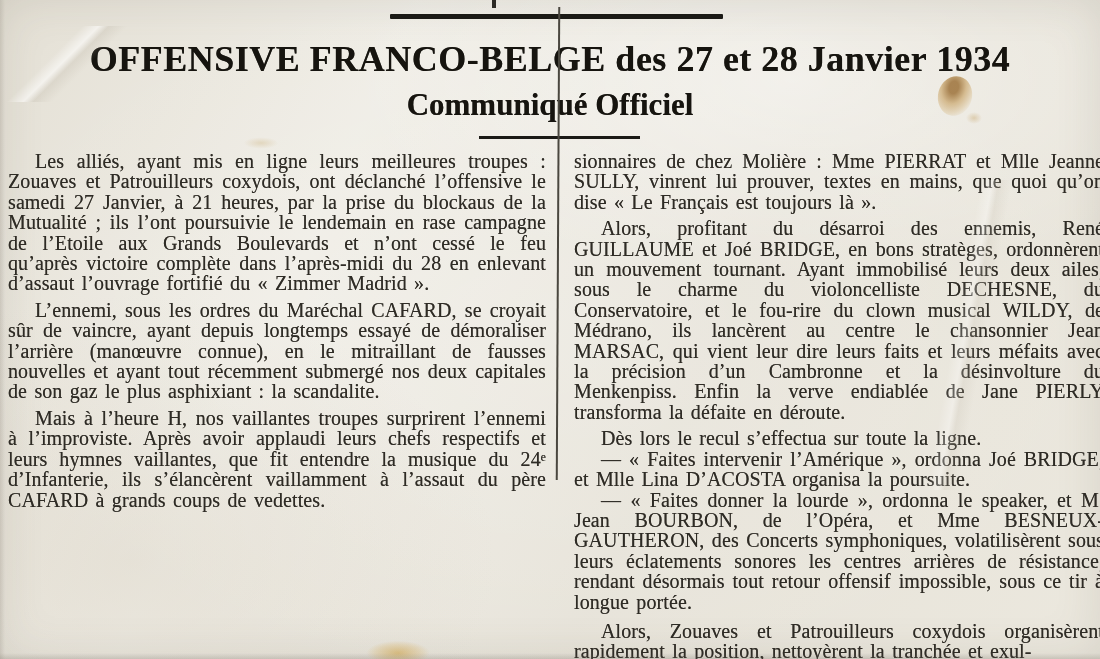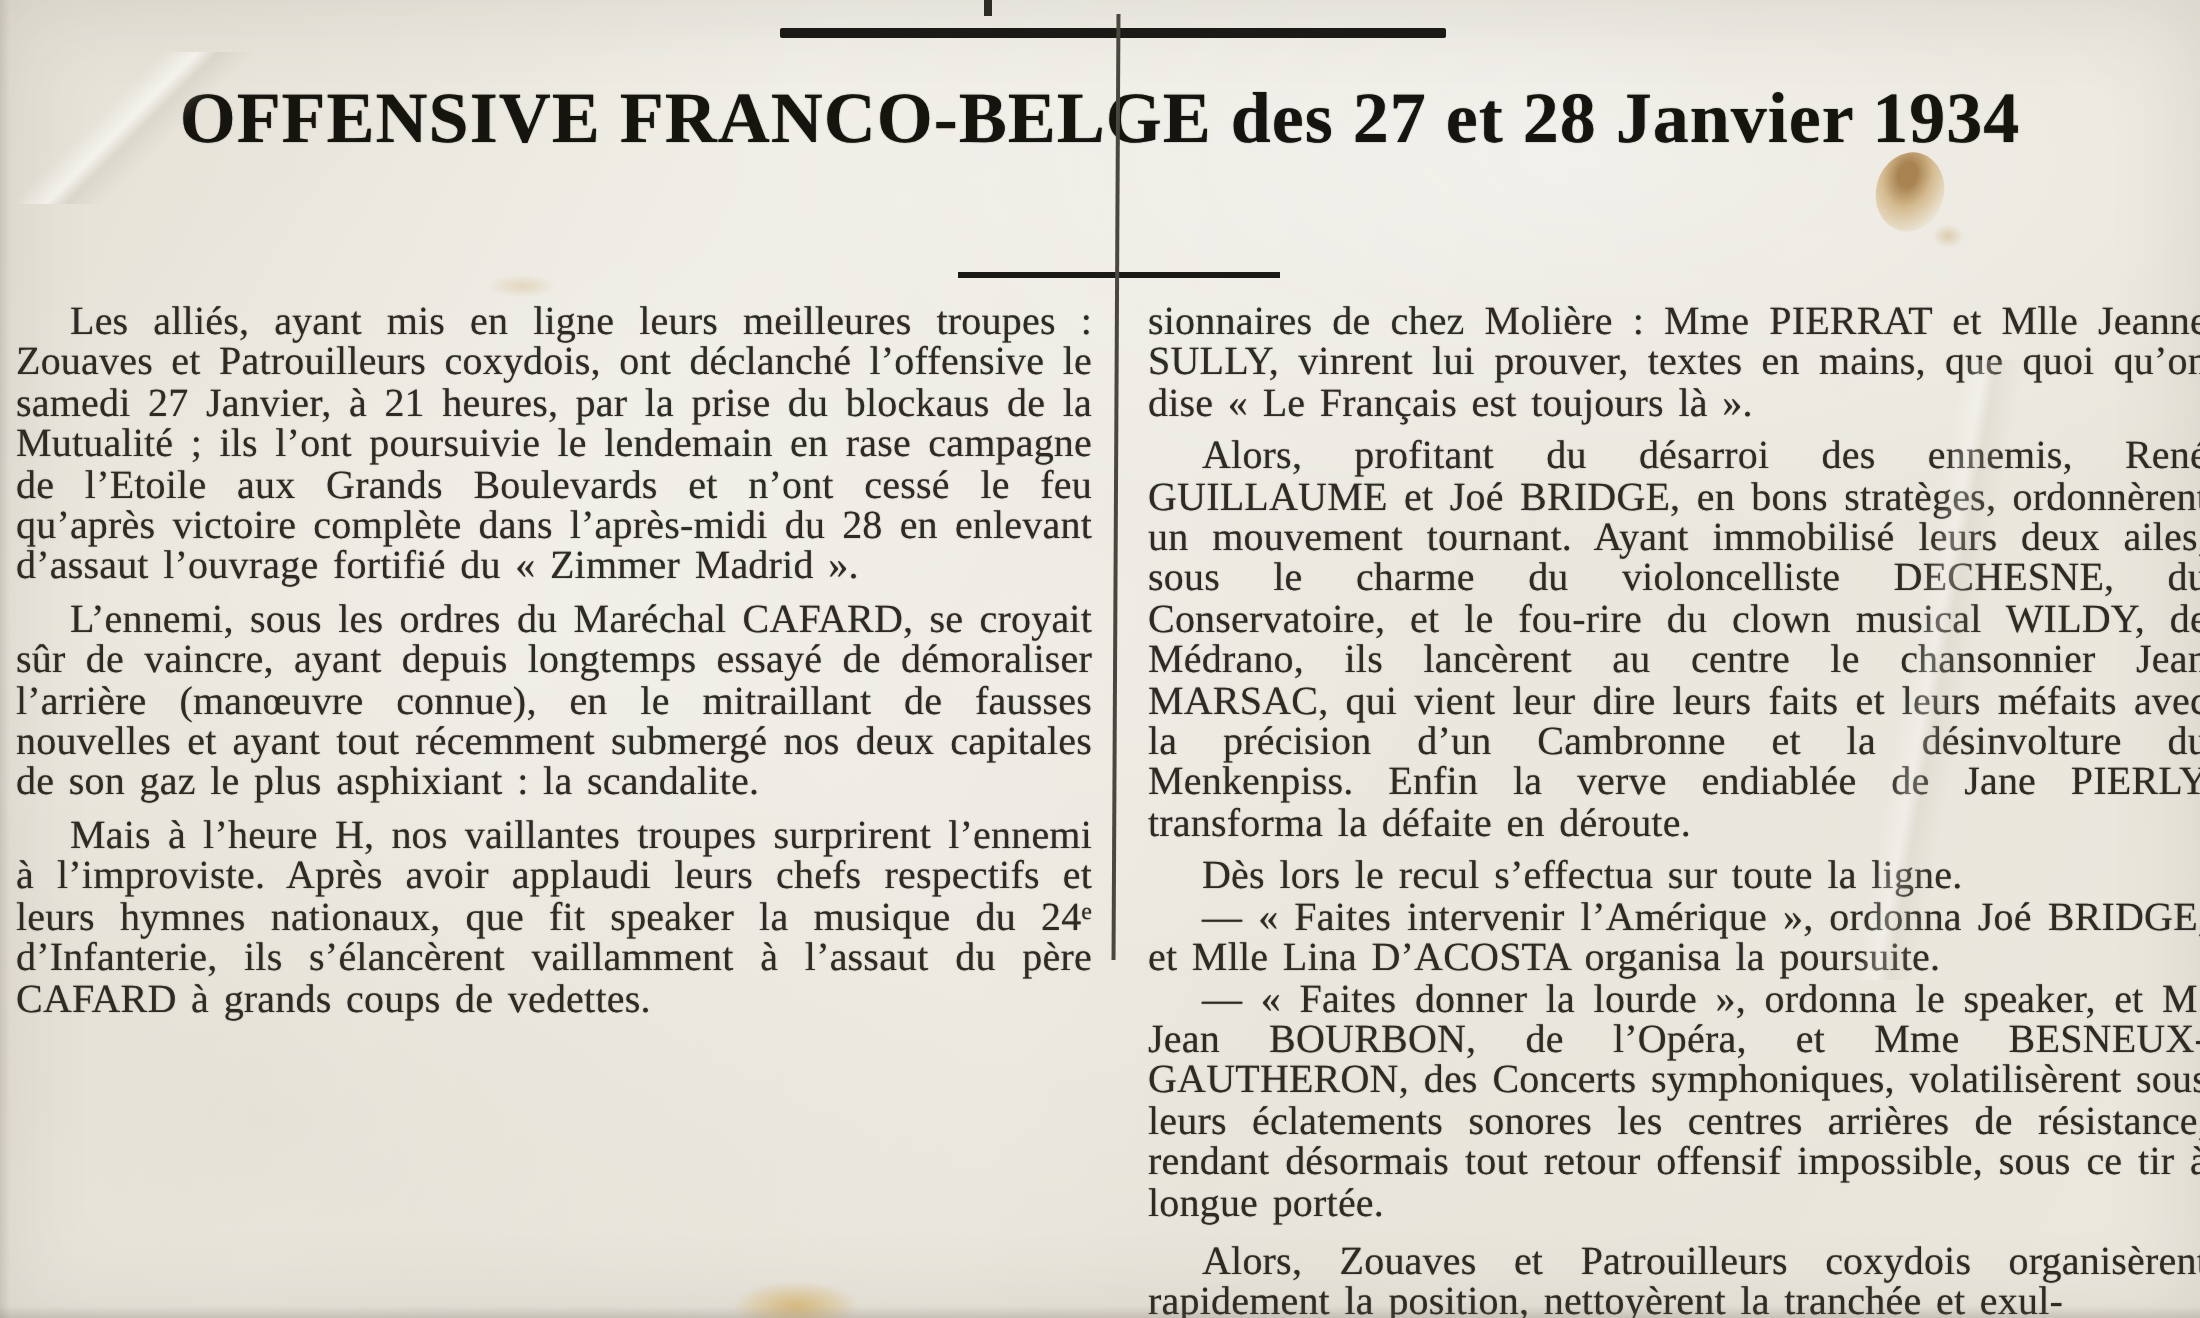--- a/index.html
+++ b/index.html
@@ -79,27 +79,28 @@
 </style>
 </head>
 <body>
 
 <div class="page">
 
   <div class="top-mark"></div>
   <div class="top-rule"></div>
 
   <div class="title">OFFENSIVE FRANCO-BELGE des 27 et 28 Janvier 1934</div>
+  <div class="subtitle">Communiqué Officiel</div>
   <div class="subtitle-rule"></div>
 
   <div class="columns">
     <div class="col left">
       <p>Les alliés, ayant mis en ligne leurs meilleures troupes&nbsp;: Zouaves et Patrouilleurs coxydois, ont déclanché l’offensive le samedi 27 Janvier, à 21 heures, par la prise du blockaus de la Mutualité&nbsp;; ils l’ont poursuivie le lendemain en rase campagne de l’Etoile aux Grands Boulevards et n’ont cessé le feu qu’après victoire complète dans l’après-midi du 28 en enlevant d’assaut l’ouvrage fortifié du «&nbsp;Zimmer Madrid&nbsp;».</p>
       <p>L’ennemi, sous les ordres du Maréchal CAFARD, se croyait sûr de vaincre, ayant depuis longtemps essayé de démoraliser l’arrière (manœuvre connue), en le mitraillant de fausses nouvelles et ayant tout récemment submergé nos deux capitales de son gaz le plus asphixiant&nbsp;: la scandalite.</p>
-      <p>Mais à l’heure H, nos vaillantes troupes surprirent l’ennemi à l’improviste. Après avoir applaudi leurs chefs respectifs et leurs hymnes nationaux, que fit speaker la musique du 24ᵉ d’Infanterie, ils s’élancèrent vaillamment à l’assaut du père CAFARD à grands coups de vedettes.</p>
+      <p>Mais à l’heure H, nos vaillantes troupes surprirent l’ennemi à l’improviste. Après avoir applaudi leurs chefs respectifs et leurs hymnes vaillantes, que fit entendre la musique du 24ᵉ d’Infanterie, ils s’élancèrent vaillamment à l’assaut du père CAFARD à grands coups de vedettes.</p>
     </div>
     <div class="col right">
       <p class="no-indent">sionnaires de chez Molière&nbsp;: Mme PIERRAT et Mlle Jeanne SULLY, vinrent lui prouver, textes en mains, que quoi qu’on dise «&nbsp;Le Français est toujours là&nbsp;».</p>
       <p>Alors, profitant du désarroi des ennemis, René GUILLAUME et Joé BRIDGE, en bons stratèges, ordonnèrent un mouvement tournant. Ayant immobilisé leurs deux ailes, sous le charme du violoncelliste DECHESNE, du Conservatoire, et le fou-rire du clown musical WILDY, de Médrano, ils lancèrent au centre le chansonnier Jean MARSAC, qui vient leur dire leurs faits et leurs méfaits avec la précision d’un Cambronne et la désinvolture du Menkenpiss. Enfin la verve endiablée de Jane PIERLY transforma la défaite en déroute.</p>
       <p>Dès lors le recul s’effectua sur toute la ligne.</p>
       <p class="tight">—&nbsp;«&nbsp;Faites intervenir l’Amérique&nbsp;», ordonna Joé BRIDGE, et Mlle Lina D’ACOSTA organisa la poursuite.</p>
       <p class="tight">—&nbsp;«&nbsp;Faites donner la lourde&nbsp;», ordonna le speaker, et M. Jean BOURBON, de l’Opéra, et Mme BESNEUX-GAUTHERON, des Concerts symphoniques, volatilisèrent sous leurs éclatements sonores les centres arrières de résistance, rendant désormais tout retour offensif impossible, sous ce tir à longue portée.</p>
       <p class="gap-lg">Alors, Zouaves et Patrouilleurs coxydois organisèrent rapidement la position, nettoyèrent la tranchée et exul-</p>
     </div>
   </div>

